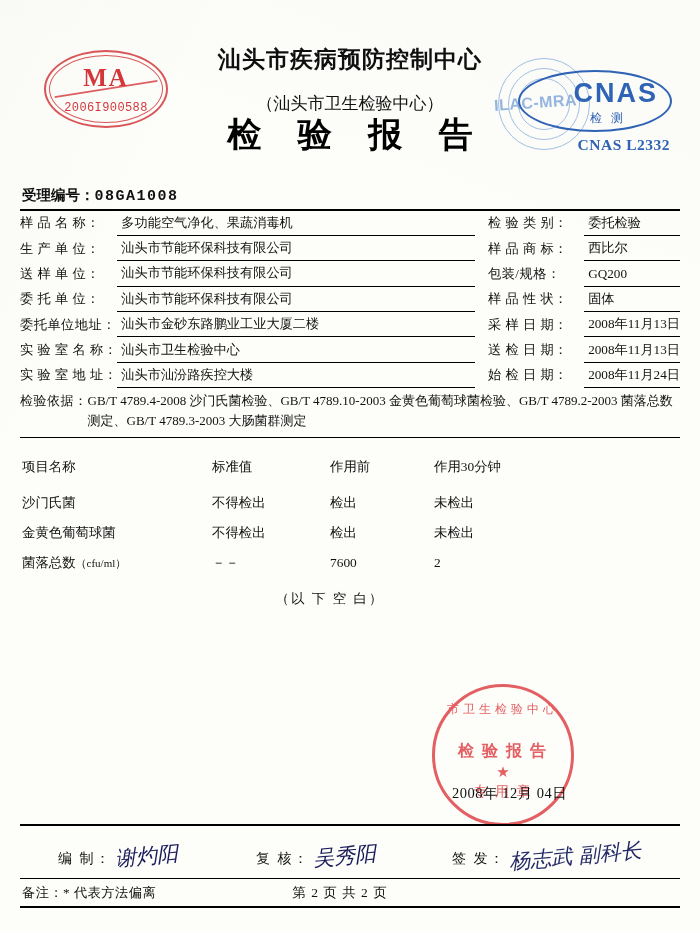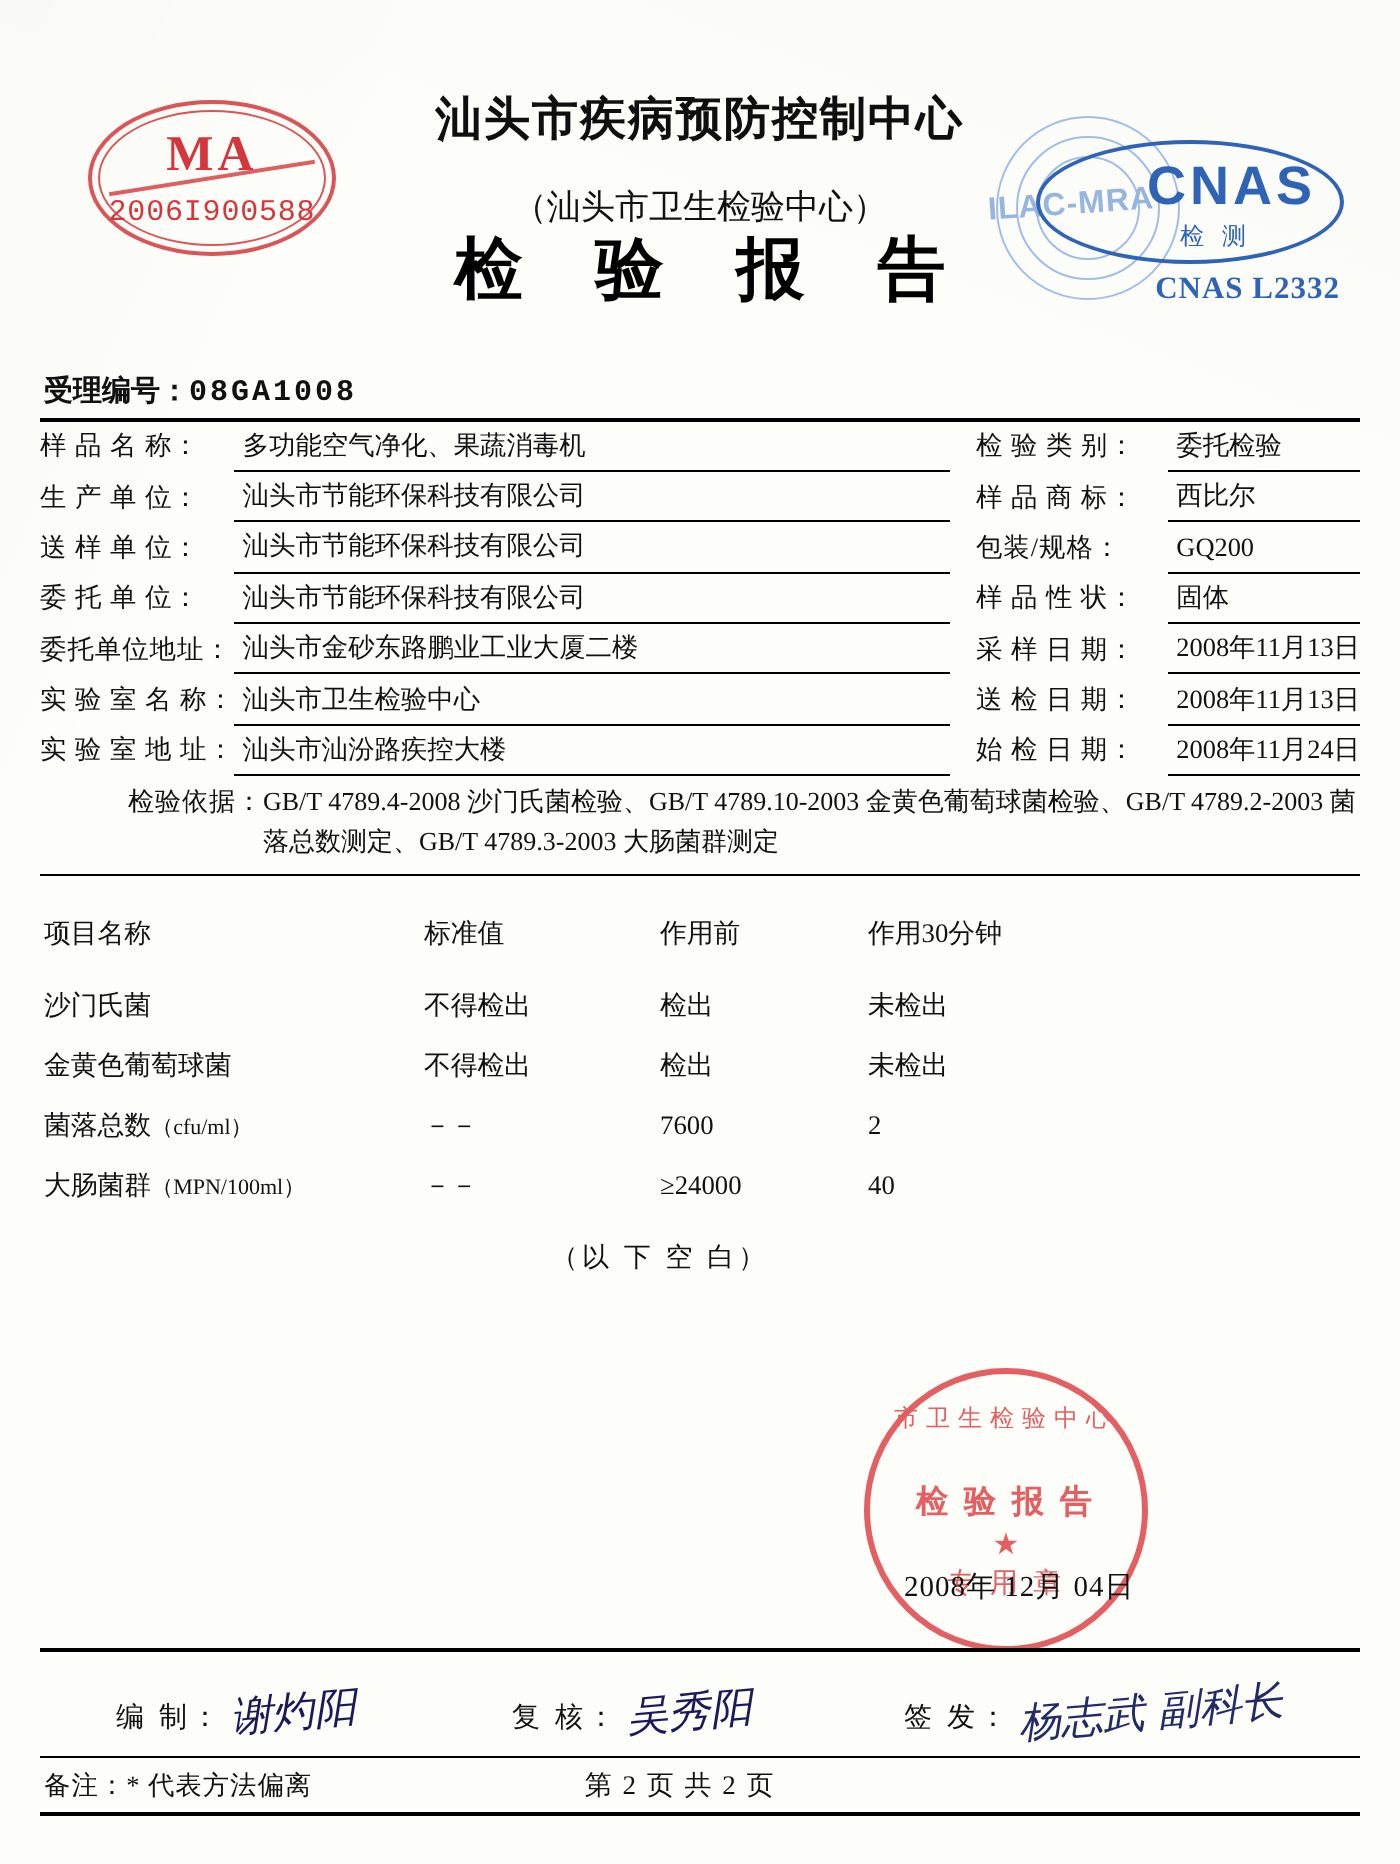--- a/index.html
+++ b/index.html
@@ -88,21 +88,21 @@
     font-weight: bold;
     letter-spacing: 2px;
     font-family: "Liberation Serif", serif;
   }
   .ma-seal .ma-num {
     position: absolute;
     left: 0; right: 0;
     bottom: 13px;
     text-align: center;
     color: #d4373b;
-    font-size: 15px;
+    font-size: 12px;
     letter-spacing: .4px;
     font-family: "Liberation Mono", monospace;
   }
   .ma-seal .slash {
     position: absolute;
     left: 10px;
     top: 38px;
     width: 104px;
     height: 2px;
     background: #d4373b;
@@ -217,21 +217,20 @@
   .col-left { width: 390px; }
   .basis {
     margin: 3px 20px 0 20px;
     font-size: 13px;
     line-height: 1.55;
     display: flex;
   }
   .basis .blabel {
     white-space: nowrap;
     letter-spacing: .5px;
-    margin-left: 44px;
   }
   .basis .btext { flex: 1; }
   
   .results {
     margin: 14px 0 0 0;
     width: 100%;
     border-collapse: collapse;
     font-size: 13.4px;
   }
   .results th {
@@ -486,26 +485,20 @@
       <td class="c1"><span>金黄色葡萄球菌</span><span class="small"></span></td>
       <td class="c2">不得检出</td>
       <td class="c3">检出</td>
       <td class="c4">未检出</td>
     </tr>
     <tr>
       <td class="c1"><span>菌落总数</span><span class="small">（cfu/ml）</span></td>
       <td class="c2">－－</td>
       <td class="c3">7600</td>
       <td class="c4">2</td>
-    </tr>
-    <tr>
-      <td class="c1"><span>大肠菌群</span><span class="small">（MPN/100ml）</span></td>
-      <td class="c2">－－</td>
-      <td class="c3">≥24000</td>
-      <td class="c4">40</td>
     </tr>
   </tbody>
     </table>
 
   <div class="blank-note">（以 下 空 白）</div>
 
   <div class="round-seal">
     <div class="arc-top">市卫生检验中心</div>
     <div class="star">★</div>
     <div class="mid">检 验 报 告</div>

